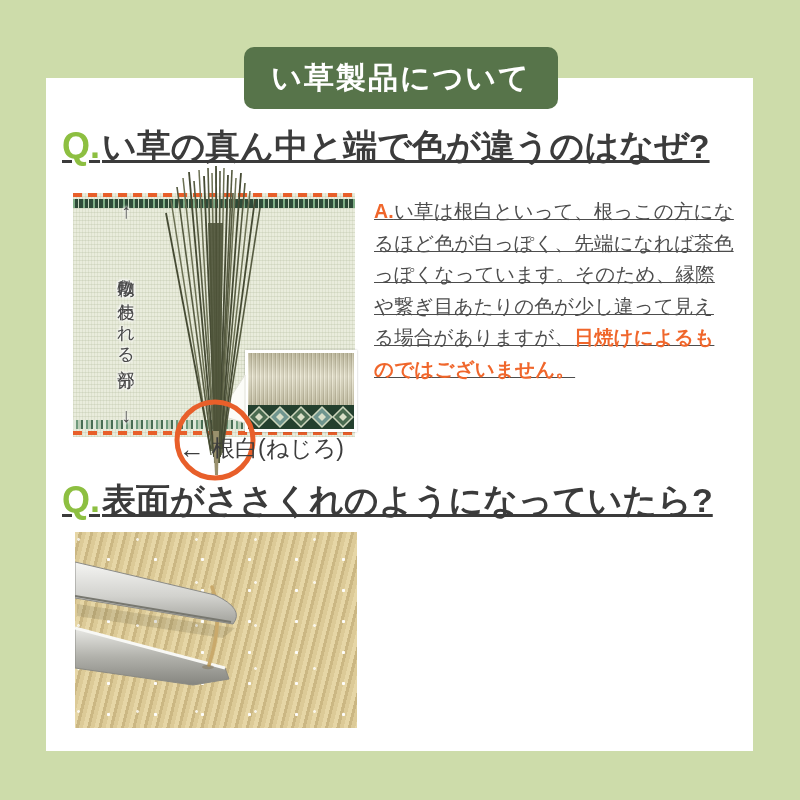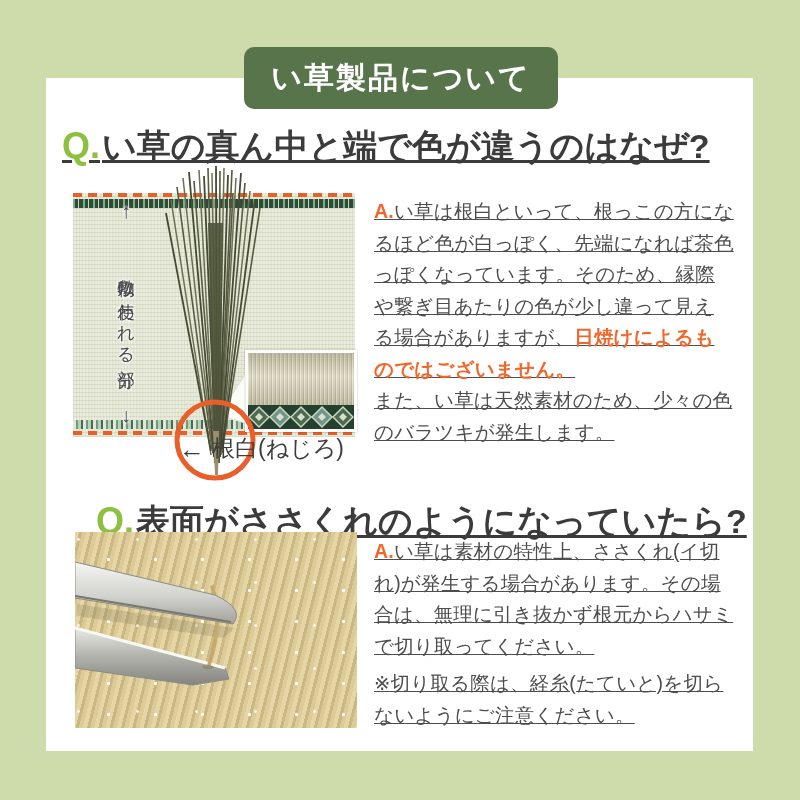--- a/index.html
+++ b/index.html
@@ -8,21 +8,21 @@
   .page { position:relative; width:800px; height:800px; background:#cddcaa; overflow:hidden; }
   .panel { position:absolute; left:46px; top:78px; width:707px; height:673px; background:#ffffff; }
 
   .badge { position:absolute; left:244px; top:47px; width:314px; height:62px;
            background:#57744a; border-radius:10px; color:#ffffff; font-size:30px; font-weight:700;
            display:flex; align-items:center; justify-content:center; letter-spacing:2px; }
 
   .question { position:absolute; left:62px; font-size:34px; font-weight:700; color:#3b3b3b; white-space:nowrap; letter-spacing:0;text-decoration:underline; }
   .question .qmark { color:#8dbf41; font-size:36px; margin-right:2px; }
   .q1-heading { top:124px; }
-  .q2-heading { top:499px;margin-left:34px; }
+  .q2-heading { top:478px; }
 
   .answer { position:absolute; left:374px; width:360px; font-size:19.5px; line-height:1.62;
             color:#4d4d4d; letter-spacing:0.2px; text-align:left;text-decoration:underline; }
   .q1-answer { top:196px; }
   .q2-answer { top:536px; }
   .q2-note   { top:668px; }
   .amark { color:#f0662b; font-weight:700; }
   .emph  { color:#f0662b; font-weight:700; }
 
   
@@ -151,21 +151,21 @@
         <path d="M140,268 L146,268 L145,312 L142,312 Z" fill="#99906c"></path>
         <circle cx="142" cy="277" r="38" fill="none" stroke="#e85f2a" stroke-width="5"></circle>
       </svg>
     </div>
     <div class="fig1-caption">
       <span class="cap-arrow">←</span>
       <span>根白(ねじろ)</span>
     </div>
   </div>
 
-  <p class="answer q1-answer"><span class="amark">A.</span><span>い草は根白といって、根っこの方になるほど色が白っぽく、先端になれば茶色っぽくなっています。そのため、縁際や繋ぎ目あたりの色が少し違って見える場合がありますが、</span><strong class="emph">日焼けによるものではございません。</strong><br><span>また、い草は天然素材のため、少々の色のバラツキが発生します。</span></p>
+  <p class="answer q1-answer"><span class="amark">A.</span><span>い草は根白といって、根っこの方になるほど色が白っぽく、先端になれば茶色っぽくなっています。そのため、縁際や繋ぎ目あたりの色が少し違って見える場合がありますが、</span><strong class="emph">日焼けによるものではございません。</strong><br></p>
 
   <h2 class="question q2-heading"><span class="qmark">Q.</span><span>表面がささくれのようになっていたら?</span></h2>
 
   <div class="fig2">
     <svg width="282" height="196" viewBox="0 0 282 196">
       <defs>
         <linearGradient id="steelA" x1="0" y1="0" x2="0" y2="1">
           <stop offset="0" stop-color="#f5f5f3"></stop>
             <stop offset="0.55" stop-color="#d2d2ce"></stop>
             <stop offset="1" stop-color="#a2a29c"></stop>
@@ -179,16 +179,14 @@
       <path d="M2,72 L160,96 L148,106 L2,84 Z" fill="rgba(95,88,60,0.18)"></path>
       <path d="M0,96 L150,136 L154,147 L118,153 L0,136 Z" fill="url(#steelB)" stroke="#8a8a84" stroke-width="1"></path>
       <path d="M0,96 L150,136" stroke="#f8f8f5" stroke-width="3" fill="none"></path>
       <path d="M137,55 C145,76 144,102 134,133 " stroke="#c9a96b" stroke-width="3.6" fill="none" stroke-linecap="round"></path>
       <ellipse cx="133" cy="135" rx="6" ry="2.2" fill="rgba(120,100,60,0.35)"></ellipse>
       <path d="M0,30 L140,63 Q170,77 158,92 L0,66 Z" fill="url(#steelA)" stroke="#8b8b87" stroke-width="1"></path>
       <path d="M0,64 L156,90" stroke="#77776f" stroke-width="2" fill="none"></path>
     </svg>
   </div>
 
-  <p class="answer q2-answer"><span class="amark">A.</span><span>い草は素材の特性上、ささくれ(イ切れ)が発生する場合があります。その場合は、無理に引き抜かず根元からハサミで切り取ってください。</span></p>
 
-  <p class="answer q2-note">※切り取る際は、経糸(たていと)を切らないようにご注意ください。</p>
 </div>
 
 </body></html>

